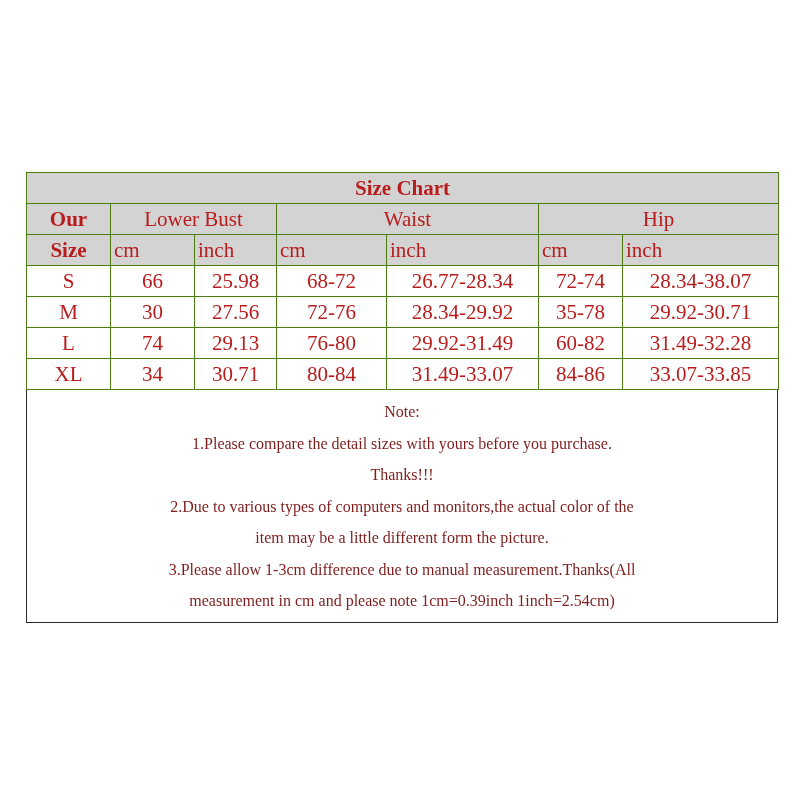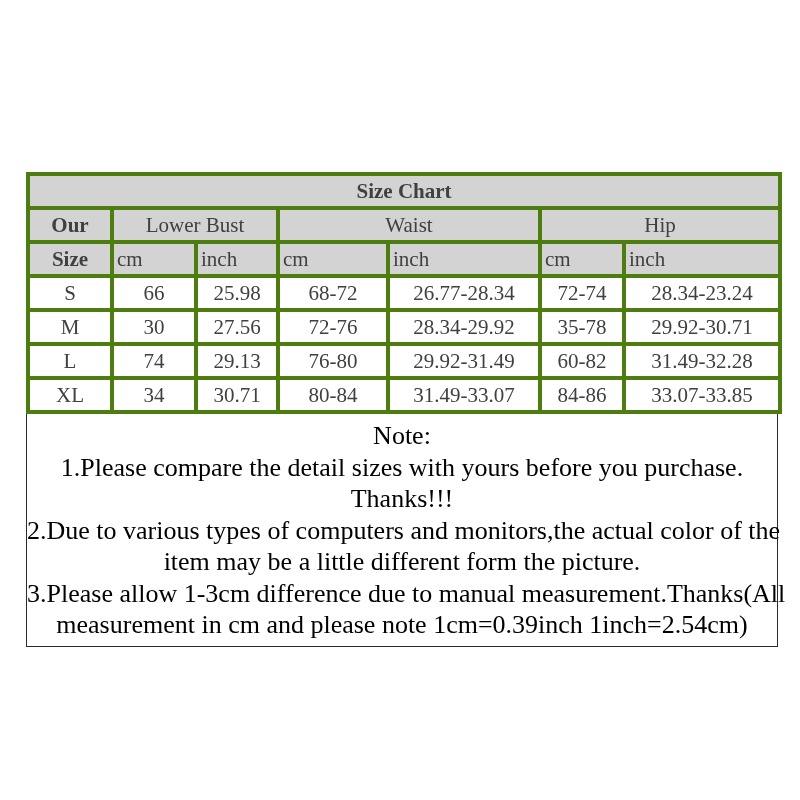--- a/index.html
+++ b/index.html
@@ -1,24 +1,24 @@
 <!DOCTYPE html>
 <html><head>
 <meta charset="utf-8">
 <style>
   html, body { margin: 0; padding: 0; background: #ffffff; }
   body { width: 800px; height: 800px; position: relative; font-family: "Liberation Serif", "DejaVu Serif", serif; }
   .wrap { position: absolute; left: 26px; top: 172px; width: 752px; }
   table.size { border-collapse: collapse; width: 752px; table-layout: fixed; }
-  table.size td { border: 4px solid #4d7c0f; padding: 0; color: #404040; font-size: 21px; text-align: center; height: 30px; line-height: 30px; }
+  table.size td { border: 1px solid #4d7c0f; padding: 0; color: #b91c1c; font-size: 21px; text-align: center; height: 30px; line-height: 30px; }
   .title { background: #d3d3d3; font-weight: bold; font-size: 21px; height: 30px !important; }
   .hdr { background: #d3d3d3; font-weight: normal; font-size: 22px; }
   .unit { background: #d3d3d3; text-align: left !important; padding-left: 3px !important; font-size: 21px; }
   .rowlabel { background: #d3d3d3; font-weight: bold; font-size: 22px; margin-left: 8px; }
-  .note { border: 1px solid #2a2a2a; border-top: none; width: 750px; text-align: center; color: #000000; font-size: 26px; line-height: 31.5px; padding: 6px 0 5px 0; }
+  .note { border: 1px solid #2a2a2a; border-top: none; width: 750px; text-align: center; color: #7f1d1d; font-size: 16px; line-height: 31.5px; padding: 6px 0 5px 0; }
   .note div { white-space: nowrap; }
 </style>
 </head>
 <body>
 
 <div class="wrap">
   <table class="size">
     <colgroup>
       <col style="width:84px">
       <col style="width:84px">
@@ -47,21 +47,21 @@
       <td class="unit">cm</td>
       <td class="unit">inch</td>
     </tr>
     <tr>
       <td>S</td>
       <td>66</td>
       <td>25.98</td>
       <td>68-72</td>
       <td>26.77-28.34</td>
       <td>72-74</td>
-      <td>28.34-23.24</td>
+      <td>28.34-38.07</td>
     </tr>
     <tr>
       <td>M</td>
       <td>30</td>
       <td>27.56</td>
       <td>72-76</td>
       <td>28.34-29.92</td>
       <td>35-78</td>
       <td>29.92-30.71</td>
     </tr>

